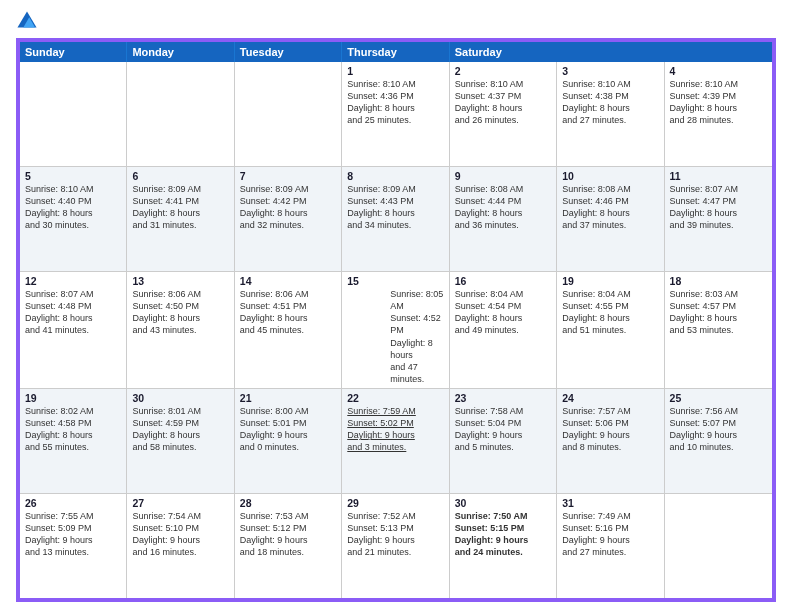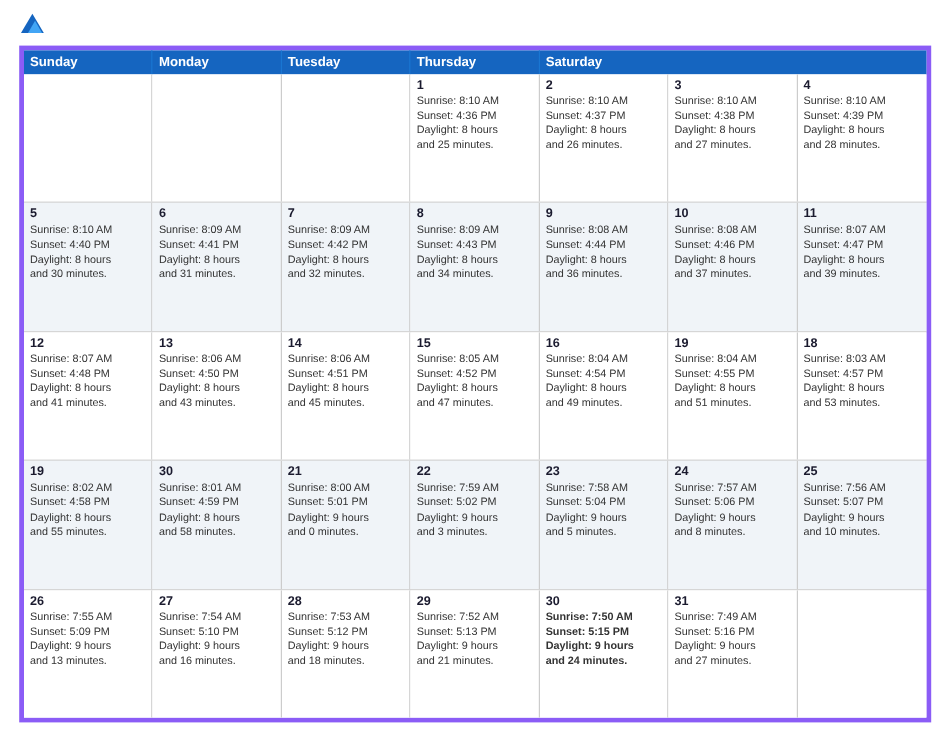--- a/index.html
+++ b/index.html
@@ -240,21 +240,21 @@
           </div>
           <div class="cal-cell">
             <div class="day-num">14</div>
             <div class="cell-text" style="white-space: pre-line;">Sunrise: 8:06 AM
 Sunset: 4:51 PM
 Daylight: 8 hours
 and 45 minutes.</div>
           </div>
           <div class="cal-cell">
             <div class="day-num">15</div>
-            <div class="cell-text" style="white-space: pre-line;">Sunrise: 8:05 AM
+            <div class="cell-text" style="white-space: pre-line; margin-left: 43px;">Sunrise: 8:05 AM
 Sunset: 4:52 PM
 Daylight: 8 hours
 and 47 minutes.</div>
           </div>
           <div class="cal-cell">
             <div class="day-num">16</div>
             <div class="cell-text" style="white-space: pre-line;">Sunrise: 8:04 AM
 Sunset: 4:54 PM
 Daylight: 8 hours
 and 49 minutes.</div>
@@ -291,21 +291,21 @@
           </div>
           <div class="cal-cell alt-row">
             <div class="day-num">21</div>
             <div class="cell-text" style="white-space: pre-line;">Sunrise: 8:00 AM
 Sunset: 5:01 PM
 Daylight: 9 hours
 and 0 minutes.</div>
           </div>
           <div class="cal-cell alt-row">
             <div class="day-num">22</div>
-            <div class="cell-text" style="white-space: pre-line;">Sunrise: 7:59 AM
+            <div class="cell-text" style="white-space: pre-line; text-decoration: underline;">Sunrise: 7:59 AM
 Sunset: 5:02 PM
 Daylight: 9 hours
 and 3 minutes.</div>
           </div>
           <div class="cal-cell alt-row">
             <div class="day-num">23</div>
             <div class="cell-text" style="white-space: pre-line;">Sunrise: 7:58 AM
 Sunset: 5:04 PM
 Daylight: 9 hours
 and 5 minutes.</div>

